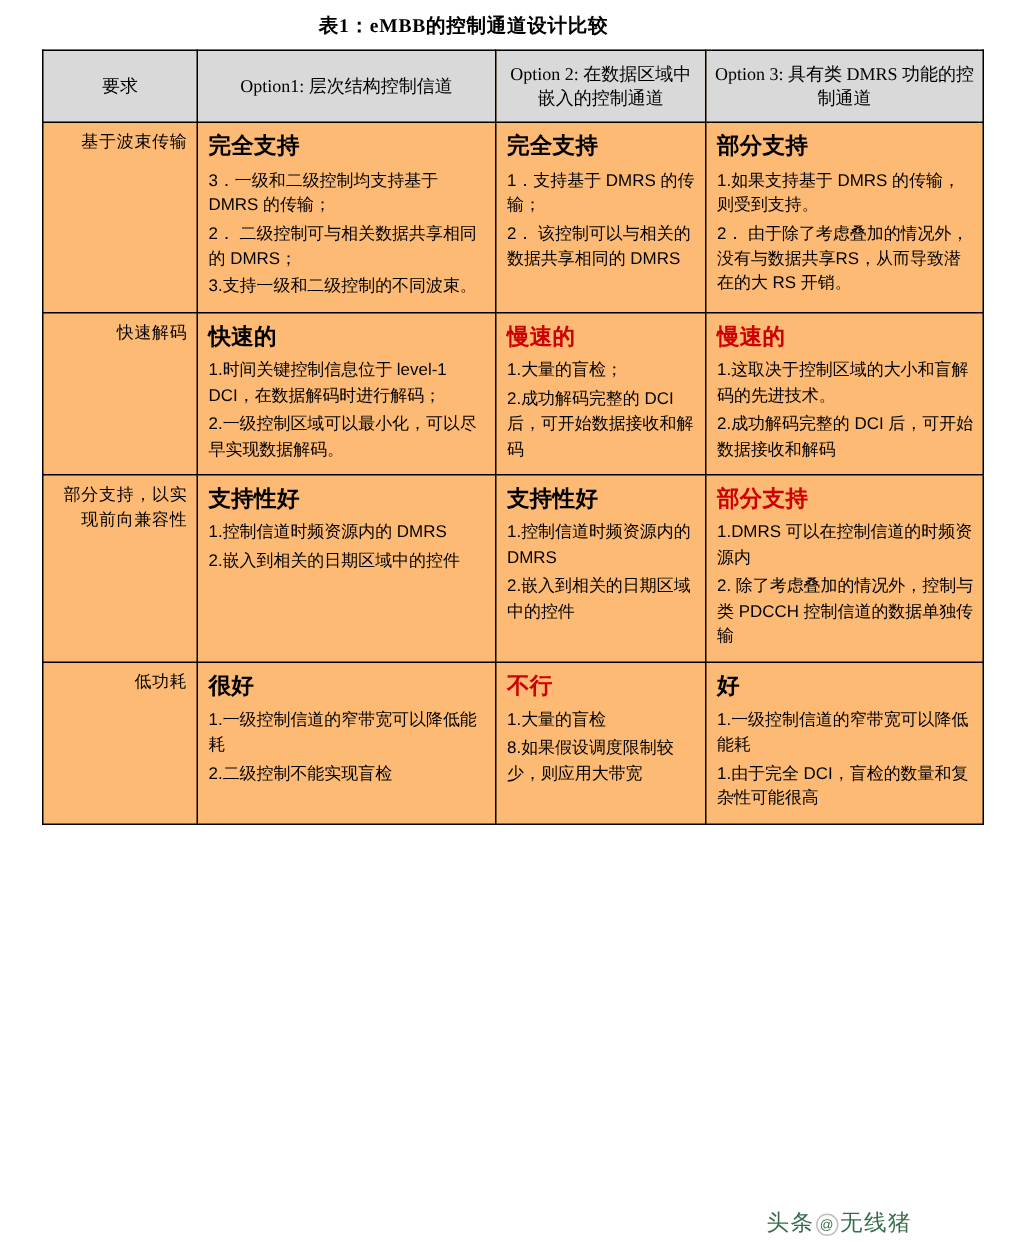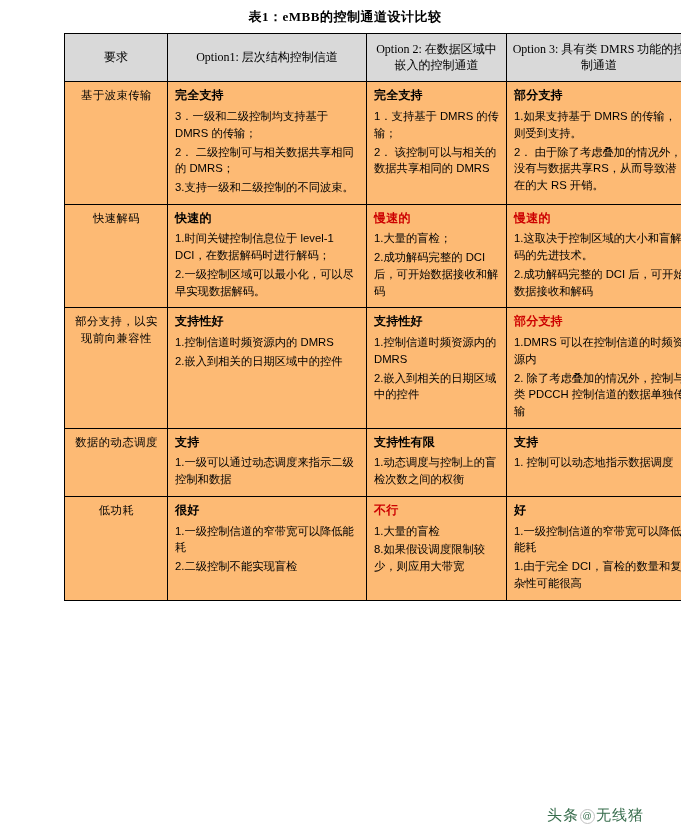--- a/index.html
+++ b/index.html
@@ -13,21 +13,20 @@
     overflow: hidden;
     font-family: "Liberation Serif", "DejaVu Serif", serif;
     color: #000000;
     position: relative;
   }
   #page {
     width: 618px;
     height: 828px;
     position: relative;
     box-sizing: border-box;
-    margin-left: 36px;
   }
   .table-title {
     text-align: center;
     font-size: 13px;
     font-weight: bold;
     letter-spacing: 0.5px;
     padding-top: 8px;
     padding-bottom: 7px;
     font-family: "Liberation Serif", "DejaVu Serif", serif;
   }
@@ -52,30 +51,30 @@
     background: #d9d9d9;
     text-align: center;
     vertical-align: middle;
     font-weight: normal;
     font-size: 12px;
     line-height: 1.35;
     padding: 7px 5px 8px 5px;
     font-family: "Liberation Serif", "DejaVu Serif", serif;
   }
   td.req {
-    text-align: center;
+    text-align: right;
     vertical-align: middle;
     font-size: 11.6px;
     line-height: 1.5;
     letter-spacing: 0.5px;
     font-family: "Liberation Sans", "DejaVu Sans", sans-serif;
   }
   .verdict {
     font-weight: bold;
-    font-size: 12px;
+    font-size: 15px;
     display: block;
     margin-bottom: 3px;
     letter-spacing: 0.2px;
   }
   .verdict.red { color: #cc0000; }
   .verdict.black { color: #000000; }
   .pt {
     display: block;
     margin-bottom: 2px;
   }
@@ -179,35 +178,20 @@
             <span class="pt">1.控制信道时频资源内的 DMRS</span>
             <span class="pt">2.嵌入到相关的日期区域中的控件</span>
           </td>
           <td>
             <span class="verdict red">部分支持</span>
             <span class="pt">1.DMRS 可以在控制信道的时频资源内</span>
             <span class="pt">2. 除了考虑叠加的情况外，控制与类 PDCCH 控制信道的数据单独传输</span>
           </td>
         </tr>
         <tr>
-          <td class="req">数据的动态调度</td>
-          <td>
-            <span class="verdict black">支持</span>
-            <span class="pt">1.一级可以通过动态调度来指示二级控制和数据</span>
-          </td>
-          <td>
-            <span class="verdict black">支持性有限</span>
-            <span class="pt">1.动态调度与控制上的盲检次数之间的权衡</span>
-          </td>
-          <td>
-            <span class="verdict black">支持</span>
-            <span class="pt">1. 控制可以动态地指示数据调度</span>
-          </td>
-        </tr>
-        <tr>
           <td class="req">低功耗</td>
           <td>
             <span class="verdict black">很好</span>
             <span class="pt">1.一级控制信道的窄带宽可以降低能耗</span>
             <span class="pt">2.二级控制不能实现盲检</span>
           </td>
           <td>
             <span class="verdict red">不行</span>
             <span class="pt">1.大量的盲检</span>
             <span class="pt">8.如果假设调度限制较少，则应用大带宽</span>

